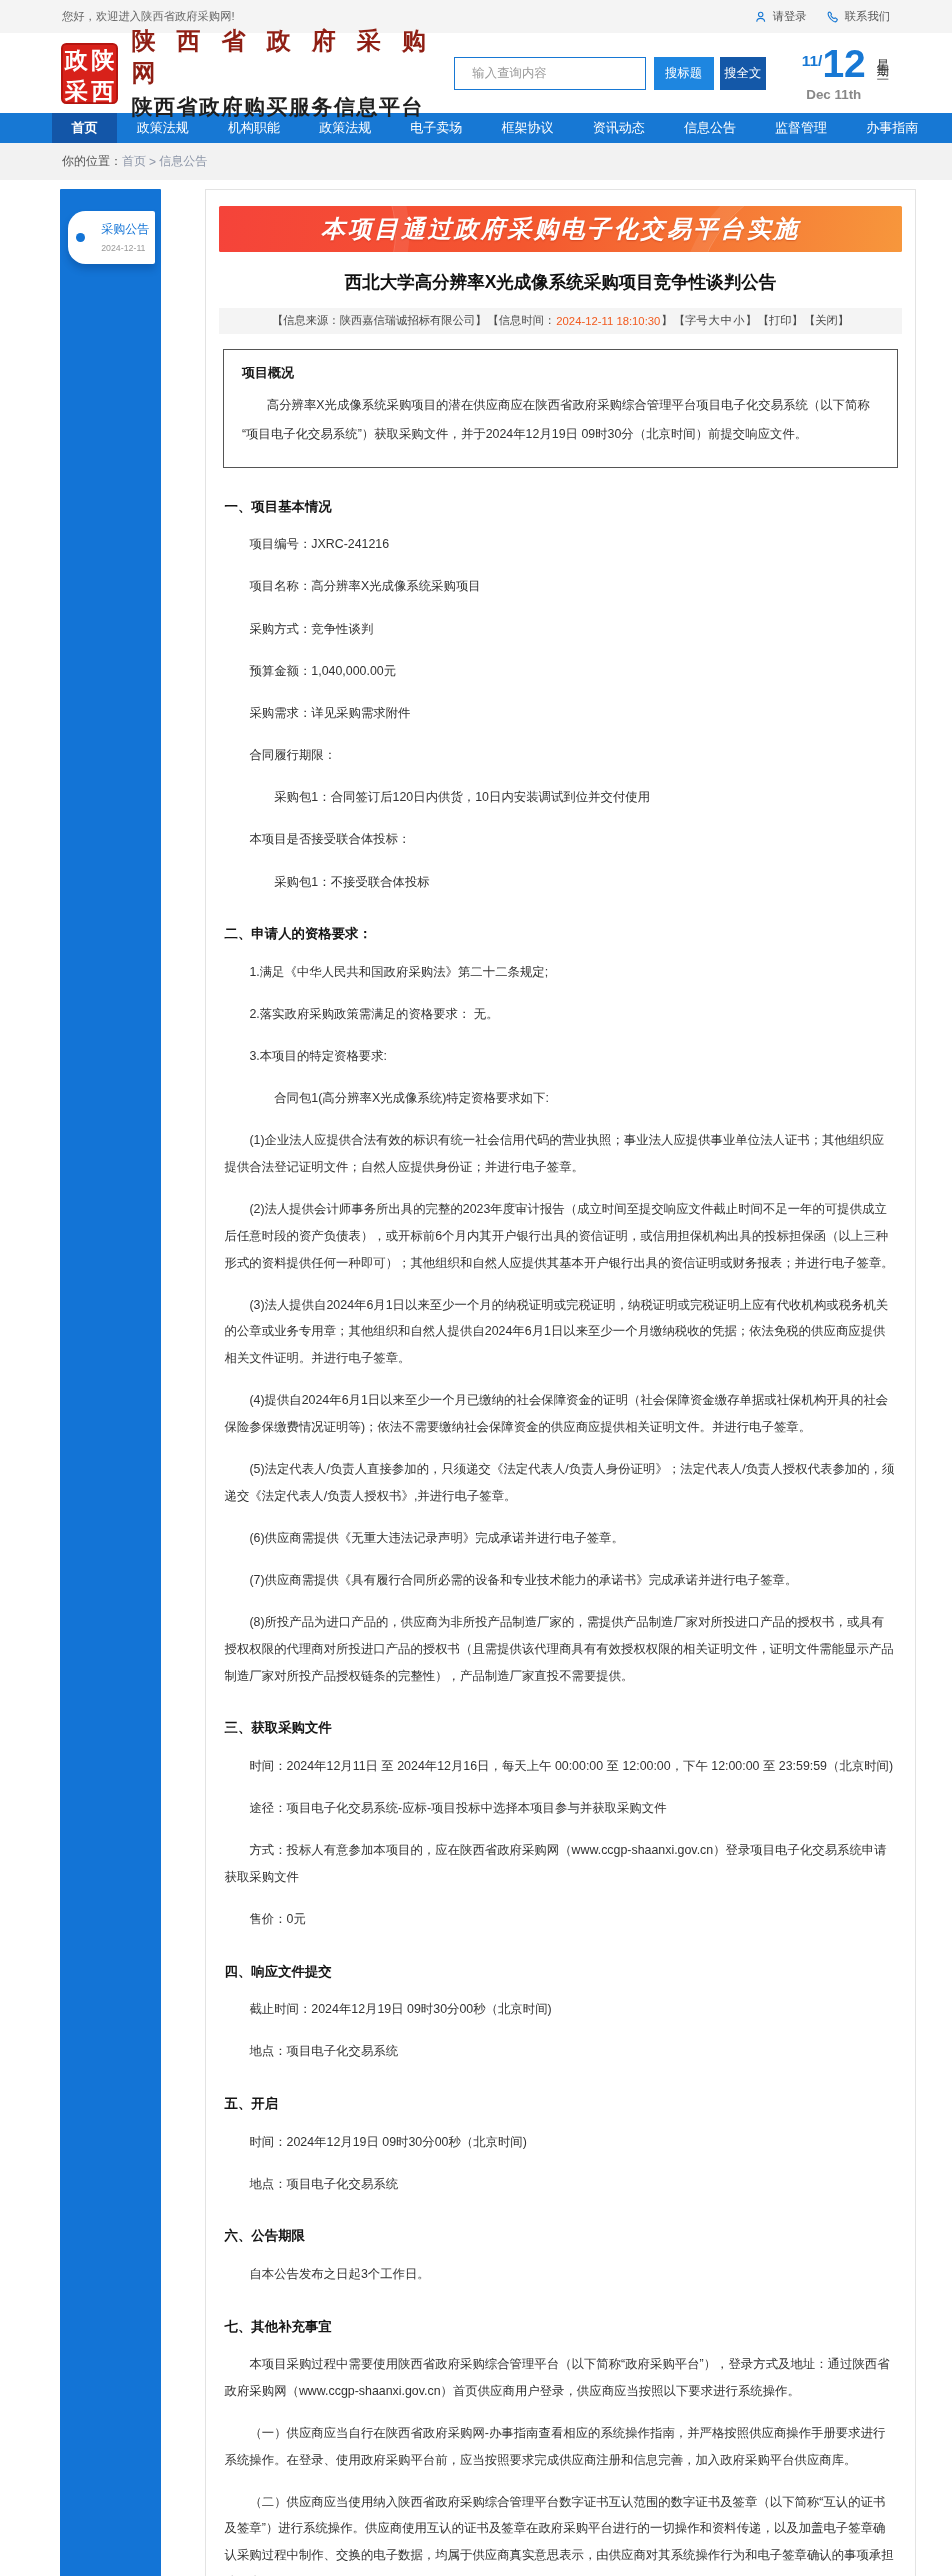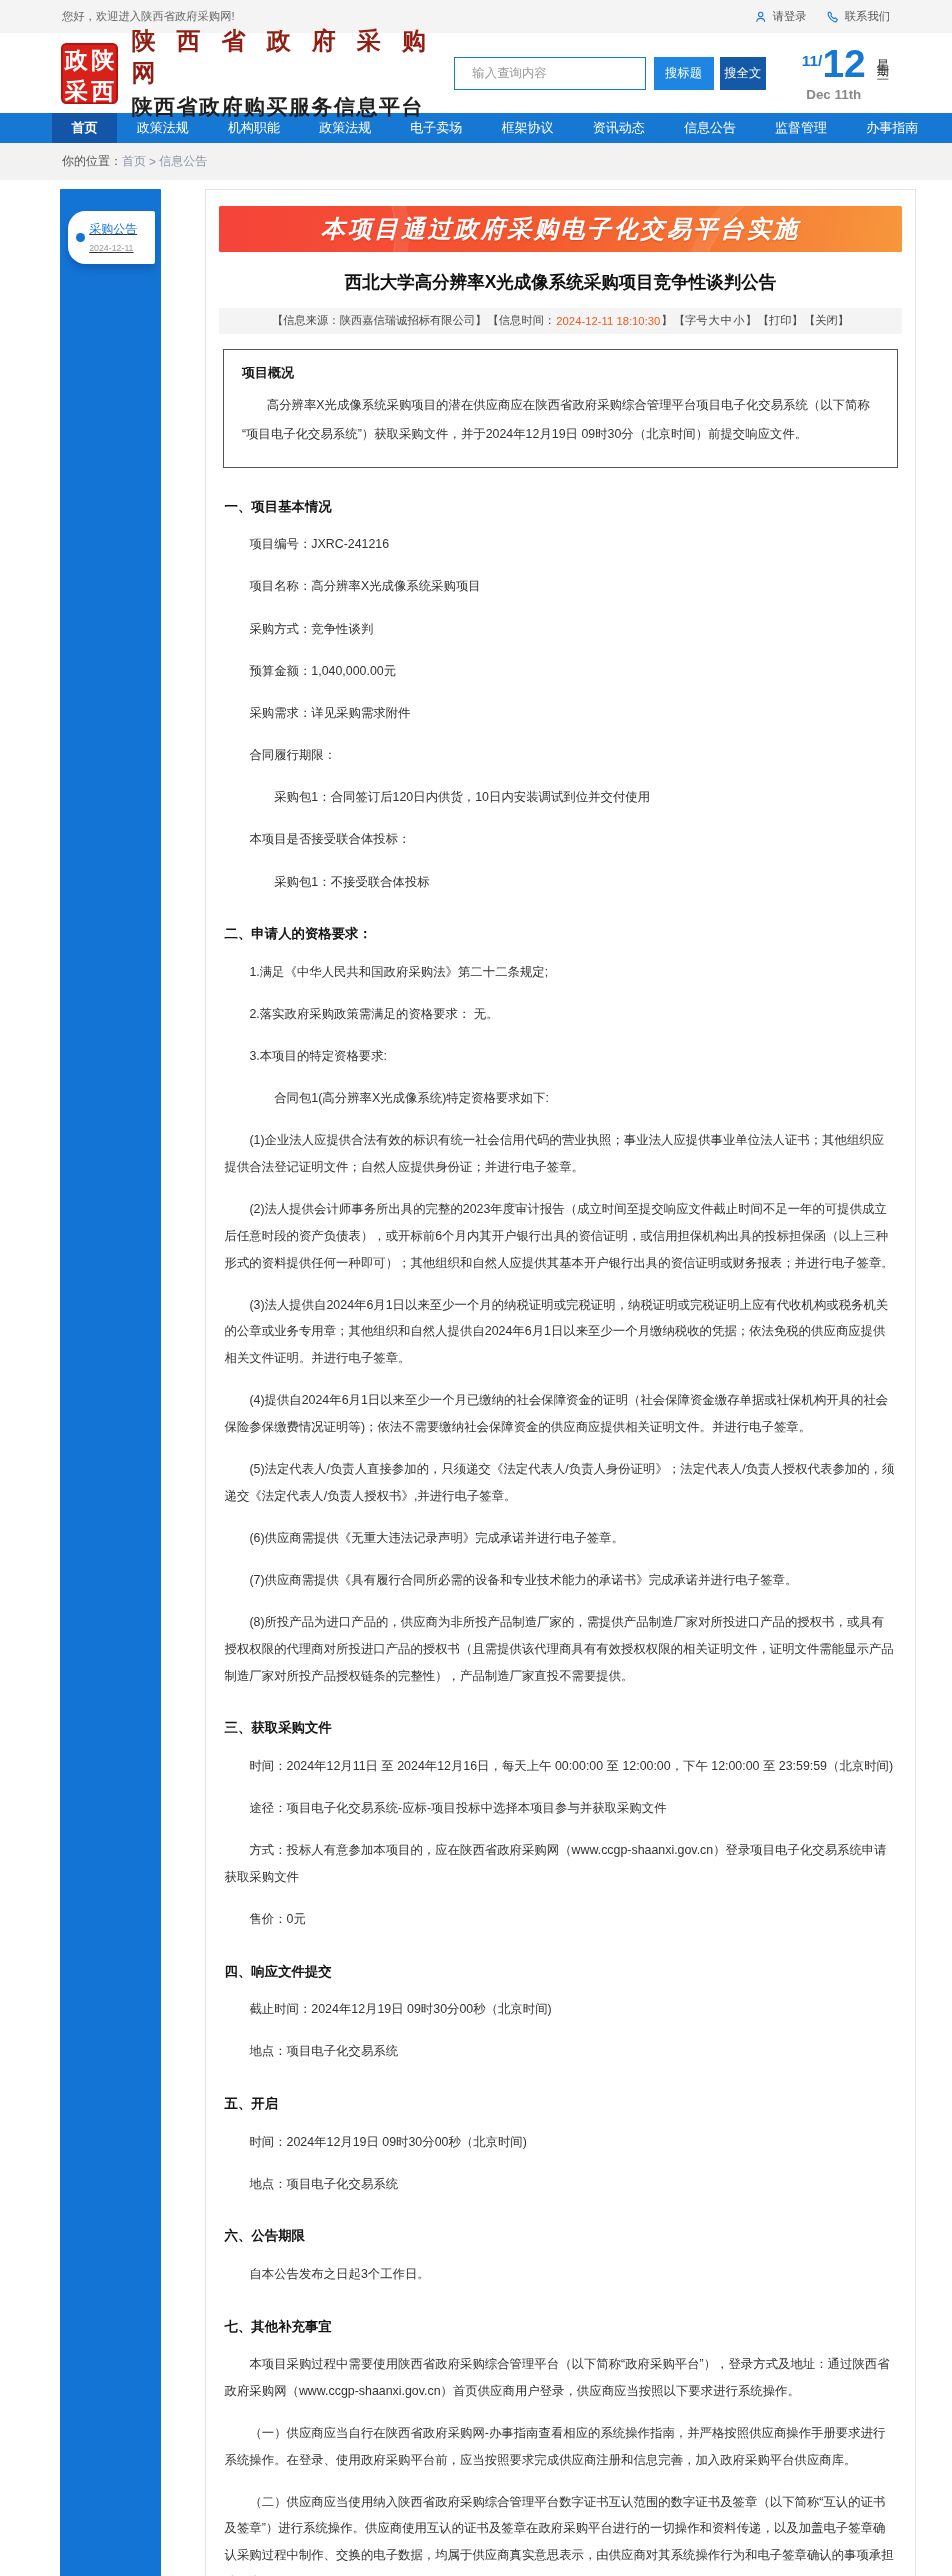--- a/index.html
+++ b/index.html
@@ -40,21 +40,21 @@
   
   .crumbbar { background:#f2f2f2; height:37px; display:flex; align-items:center; padding:0 62px; font-size:12px; color:#555; }
   .crumb-link { color:#8d96a8; cursor:pointer; }
   .crumb-sep { color:#8d96a8; margin:0 3.1px; }
 
   
   .main-wrap { display:flex; margin:9.3px 36px 20.6px 60px; }
   .sidebar { width:101px; background:#1374d6; min-height:2607px; flex-shrink:0; border-radius:1px; }
   .side-tab { background:#fff; margin:21.6px 6.2px 0 8.2px; border-radius:17.5px 2.1px 2.1px 17.5px; padding:10.3px 5.2px 10.3px 8.2px; display:flex; align-items:center; box-shadow:0 5.2px 7.2px rgba(0,40,90,.25); cursor:pointer; }
   .side-dot { width:8.8px; height:8.8px; border-radius:50%; background:#1374d6; flex-shrink:0; }
-  .side-tab-txt { margin-left:4px;text-decoration:underline; }
+  .side-tab-txt { margin-left:16px; }
   .side-cat { font-size:12px; color:#1374d6; }
   .side-date { font-size:8.8px; color:#999; margin-top:5.2px; }
 
   .content-card { flex:1; margin-left:44px; background:#fff; border:0.5px solid #e3e3e3; padding:15.5px 13.4px 0 13.4px; }
 
   .banner { height:46px; border-radius:1.5px; background:linear-gradient(100deg,#f5433a 0%,#f4572f 45%,#f7973c 100%); position:relative; overflow:hidden; display:flex; align-items:center; justify-content:center; }
   .banner:before, .banner:after { content:""; position:absolute; border:1.5px solid rgba(255,255,255,.18); border-radius:50%; }
   .banner:before { width:216px; height:216px; left:-41px; top:-82px; box-shadow:0 0 0 13.4px rgba(255,255,255,.08); }
   .banner:after { width:268px; height:268px; right:-62px; top:-31px; box-shadow:0 0 0 15.5px rgba(255,255,255,.08); }
   .banner-text { color:#fff; font-size:24px; font-weight:bold; font-style:italic; letter-spacing:2.6px; z-index:1; text-shadow:0 1px 1.5px rgba(160,30,10,.35); }

